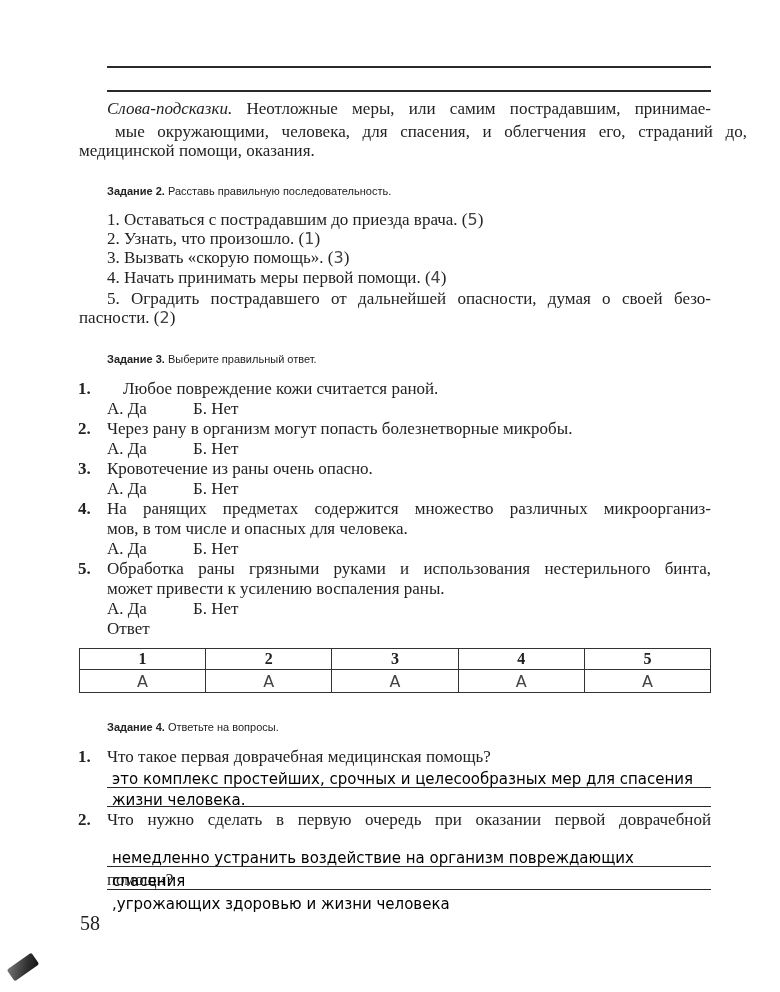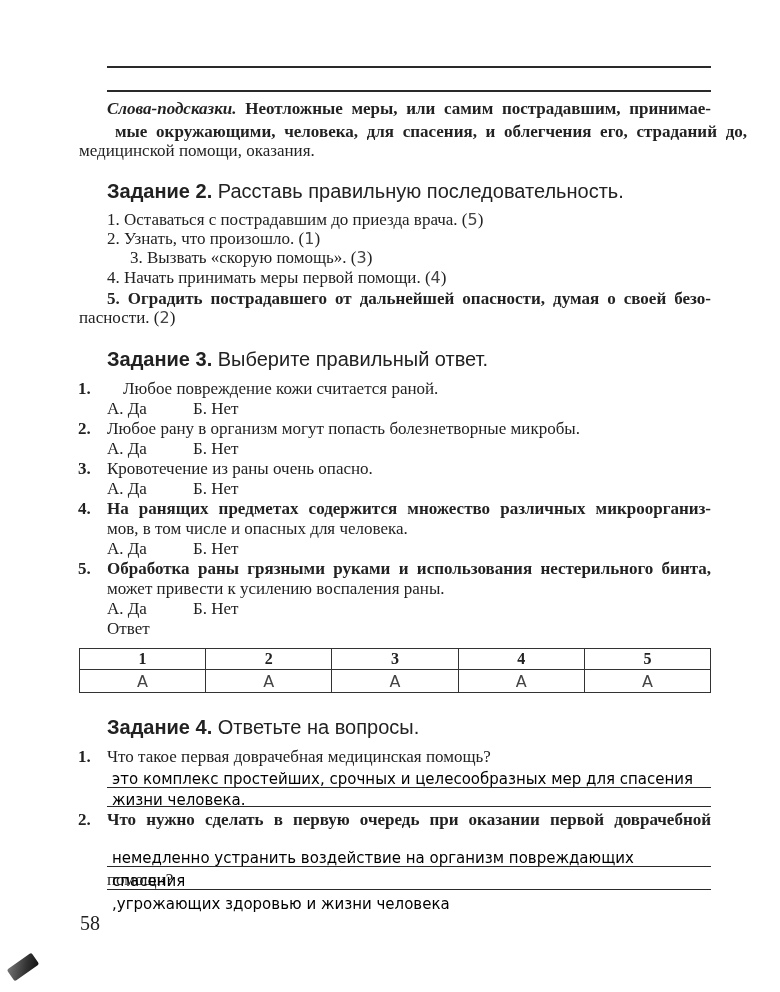--- a/index.html
+++ b/index.html
@@ -3,24 +3,24 @@
   <meta charset="utf-8">
   <style>
     html, body { margin: 0; padding: 0; background: #ffffff; }
     body {
       width: 780px; height: 992px; position: relative; overflow: hidden;
       font-family: "Liberation Serif", "DejaVu Serif", serif;
       color: #222222;
     }
     .rule { position: absolute; left: 107px; width: 604px; height: 0; border-top: 2px solid #2a2a2a; }
     .line { position: absolute; font-size: 17px; line-height: 20px; white-space: nowrap; }
-    .justify { text-align: justify; text-align-last: justify; font-weight: bold; }
+    .justify { text-align: justify; text-align-last: justify; }
     .italic { font-style: italic; }
     .sans { font-family: "Liberation Sans", "DejaVu Sans", sans-serif; }
-    .heading { font-size: 20px; }
+    .heading { font-size: 11px; }
     .heading b { font-weight: bold; }
     .num { font-weight: bold; position: absolute; left: 78px; }
     .hw { font-family: "DejaVu Sans", sans-serif; font-size: 16px; color: #444; }
     .answer-text { font-family: "DejaVu Sans", sans-serif; font-size: 15px; font-weight: normal; color: #000000; }
     .ans-rule { position: absolute; left: 107px; width: 604px; height: 0; border-top: 1.5px solid #2a2a2a; }
     table.answers {
       position: absolute; left: 79px; top: 648px; width: 632px;
       border-collapse: collapse; table-layout: fixed;
     }
     table.answers td {
@@ -51,21 +51,21 @@
 
 <div class="line sans heading" style="left:107px; top:181px;">
   <b>Задание 2.</b><span> Расставь правильную последовательность.</span>
 </div>
 <div class="line" style="left:107px; top:210px;">
   <span>1. Оставаться с пострадавшим до приезда врача. (</span><span class="hw">5</span><span>)</span>
 </div>
 <div class="line" style="left:107px; top:229px;">
   <span>2. Узнать, что произошло. (</span><span class="hw">1</span><span>)</span>
 </div>
-<div class="line" style="left:107px; top:248px;margin-left:23px;">
+<div class="line" style="left:107px; top:248px;">
   <span>3. Вызвать «скорую помощь». (</span><span class="hw">3</span><span>)</span>
 </div>
 <div class="line" style="left:107px; top:268px;">
   <span>4. Начать принимать меры первой помощи. (</span><span class="hw">4</span><span>)</span>
 </div>
 <div class="line justify" style="left:107px; top:289px; width:604px;">5. Оградить пострадавшего от дальнейшей опасности, думая о своей безо-</div>
 <div class="line" style="left:79px; top:308px;">
   <span>пасности. (</span><span class="hw">2</span><span>)</span>
 </div>
 
@@ -75,21 +75,21 @@
 
 <div>
   <div class="line num" style="top:379px;">1.</div>
   <div class="line" style="left:107px; top:379px;margin-left:16px;">Любое повреждение кожи считается раной.</div>
   <div class="line" style="left:107px; top:399px;">А. Да</div>
   <div class="line" style="left:193px; top:399px;">Б. Нет</div>
 </div>
 
 <div>
   <div class="line num" style="top:419px;">2.</div>
-  <div class="line" style="left:107px; top:419px;">Любое рану в организм могут попасть болезнетворные микробы.</div>
+  <div class="line" style="left:107px; top:419px;">Через рану в организм могут попасть болезнетворные микробы.</div>
   <div class="line" style="left:107px; top:439px;">А. Да</div>
   <div class="line" style="left:193px; top:439px;">Б. Нет</div>
 </div>
 
 <div>
   <div class="line num" style="top:459px;">3.</div>
   <div class="line" style="left:107px; top:459px;">Кровотечение из раны очень опасно.</div>
   <div class="line" style="left:107px; top:479px;">А. Да</div>
   <div class="line" style="left:193px; top:479px;">Б. Нет</div>
 </div>

